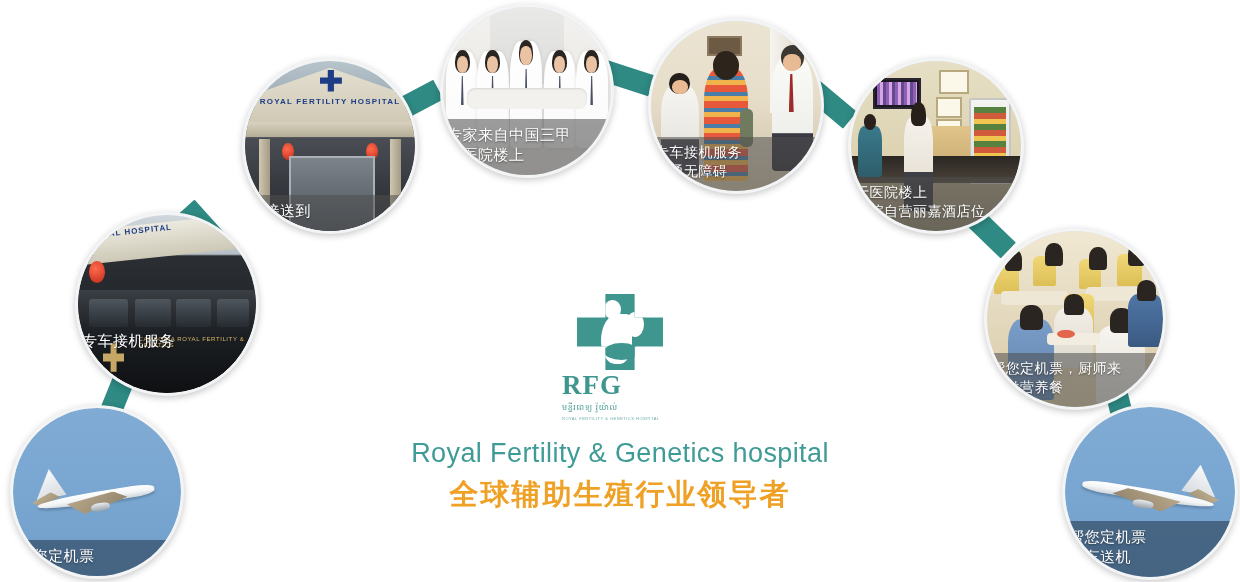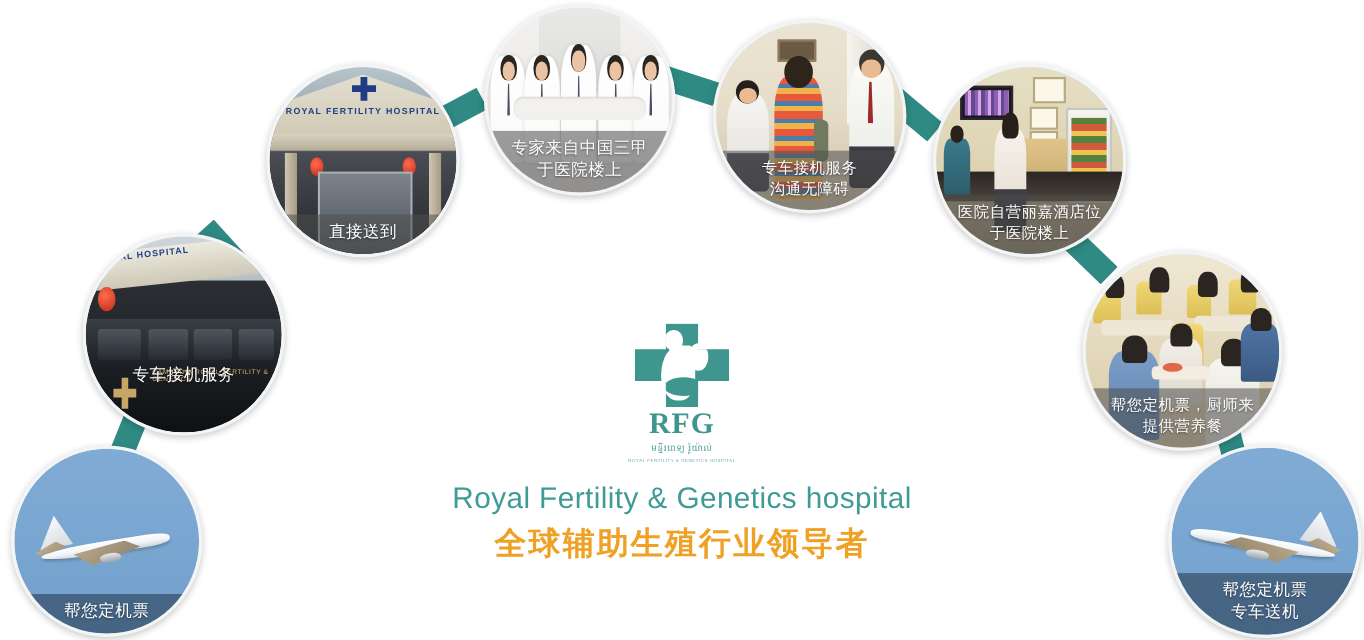--- a/index.html
+++ b/index.html
@@ -19,21 +19,21 @@
   
   .node{
     position:absolute;border-radius:50%;overflow:hidden;z-index:3;
     background:#dfe3e6;
     border:3px solid #f3f4f5;
     box-shadow:0 2px 7px rgba(0,0,0,.22);
   }
   .node .photo{position:absolute;inset:0;border-radius:50%;overflow:hidden;}
   .cap{
     position:absolute;left:0;right:0;bottom:0;
-    color:#ffffff;text-align:center;
+    color:#ffffff;
     background:rgba(78,78,78,.55);
     padding:6px 4px 10px;
     font-size:15px;line-height:1.35;letter-spacing:.5px;
     text-shadow:0 1px 2px rgba(0,0,0,.45);
     z-index:4;
   }
   .cap.plain{background:transparent;padding-bottom:0;}
   .cap.sky{background:rgba(58,84,112,.78);}
 
   
@@ -133,21 +133,21 @@
   .lobby .gu .hh{position:absolute;left:24%;top:-16%;width:52%;height:26%;background:#271f19;border-radius:50% 50% 30% 30%;}
 
   
   .cant{position:absolute;inset:0;background:linear-gradient(180deg,#f1e8d3 0%,#e6dcc3 38%,#d9c9a4 100%);}
   .cant .chair{position:absolute;background:linear-gradient(180deg,#f0d877,#dcbe55);border-radius:6px 6px 2px 2px;}
   .cant .pers{position:absolute;background:#2a2520;border-radius:46% 46% 20% 20%;}
   .cant .tbl{position:absolute;background:#efe7d5;border-radius:4px;}
   .cant .shirt{position:absolute;border-radius:28% 28% 3px 3px;}
 
   
-  .logo{position:absolute;z-index:2;text-align:center;}
+  .logo{position:absolute;z-index:2;}
   .logo .cross{
     position:relative;margin:0 auto;width:86px;height:76px;background:#3f968f;
     clip-path:polygon(33% 0,67% 0,67% 31%,100% 31%,100% 69%,67% 69%,67% 100%,33% 100%,33% 69%,0 69%,0 31%,33% 31%);
   }
   .logo .mom{
     position:absolute;left:28%;top:8%;width:48%;height:84%;
   }
   .logo .mom .head{position:absolute;left:8%;top:0;width:40%;height:30%;background:#ffffff;border-radius:50%;}
   .logo .mom .body{position:absolute;left:0;top:22%;width:74%;height:78%;background:#ffffff;border-radius:54% 18% 42% 46%;}
   .logo .mom .baby{position:absolute;right:-4%;top:18%;width:44%;height:40%;background:#ffffff;border-radius:50%;}
@@ -312,22 +312,22 @@
         <div class="desk"></div>
         <div class="st">
             <div class="hh"></div>
           </div>
         <div class="gu">
             <div class="hh"></div>
           </div>
       </div>
     </div>
     <div class="cap" style="font-size:14px;">
+      <div>于医院楼上</div>
       <div>医院自营丽嘉酒店位</div>
-      <div>于医院楼上</div>
     </div>
   </div>
 
   <div class="node" style="left:984px;top:228px;width:176px;height:176px;">
     <div class="photo">
       <div class="cant">
         <div class="chair" style="left:4%;top:18%;width:14%;height:18%;"></div>
         <div class="chair" style="left:26%;top:14%;width:13%;height:17%;"></div>
         <div class="chair" style="left:52%;top:16%;width:13%;height:17%;"></div>
         <div class="chair" style="left:74%;top:13%;width:14%;height:18%;"></div>

